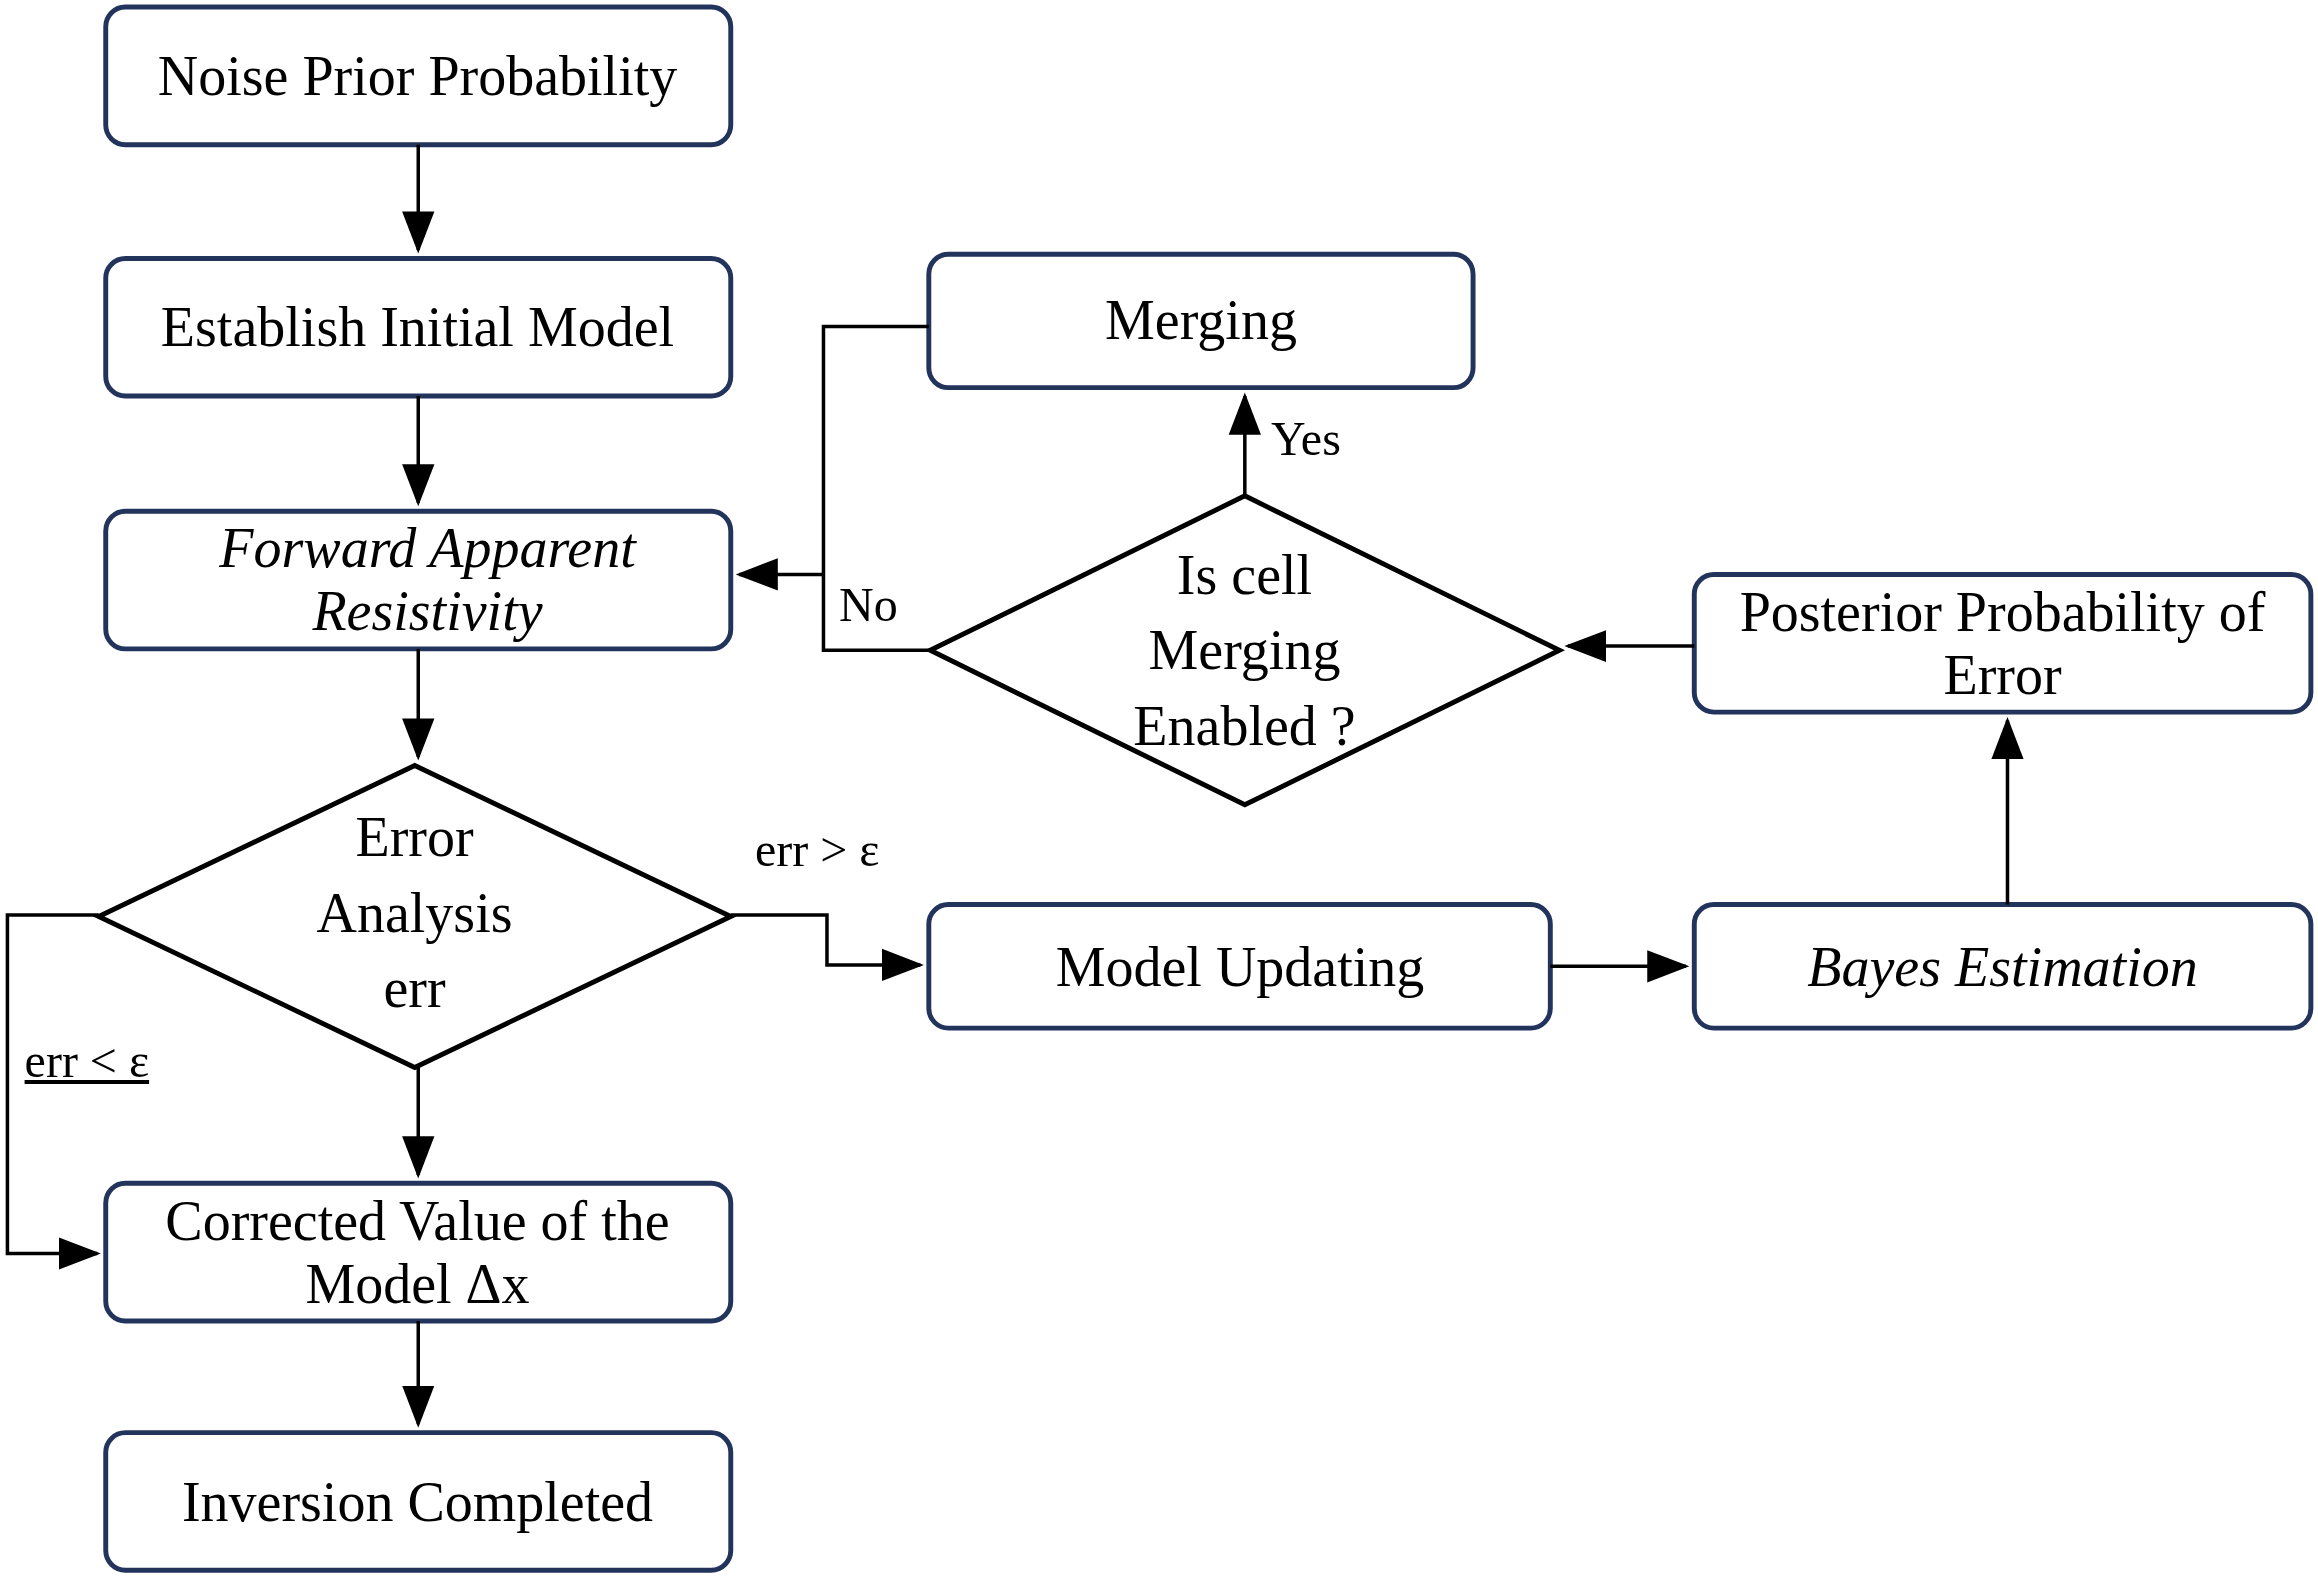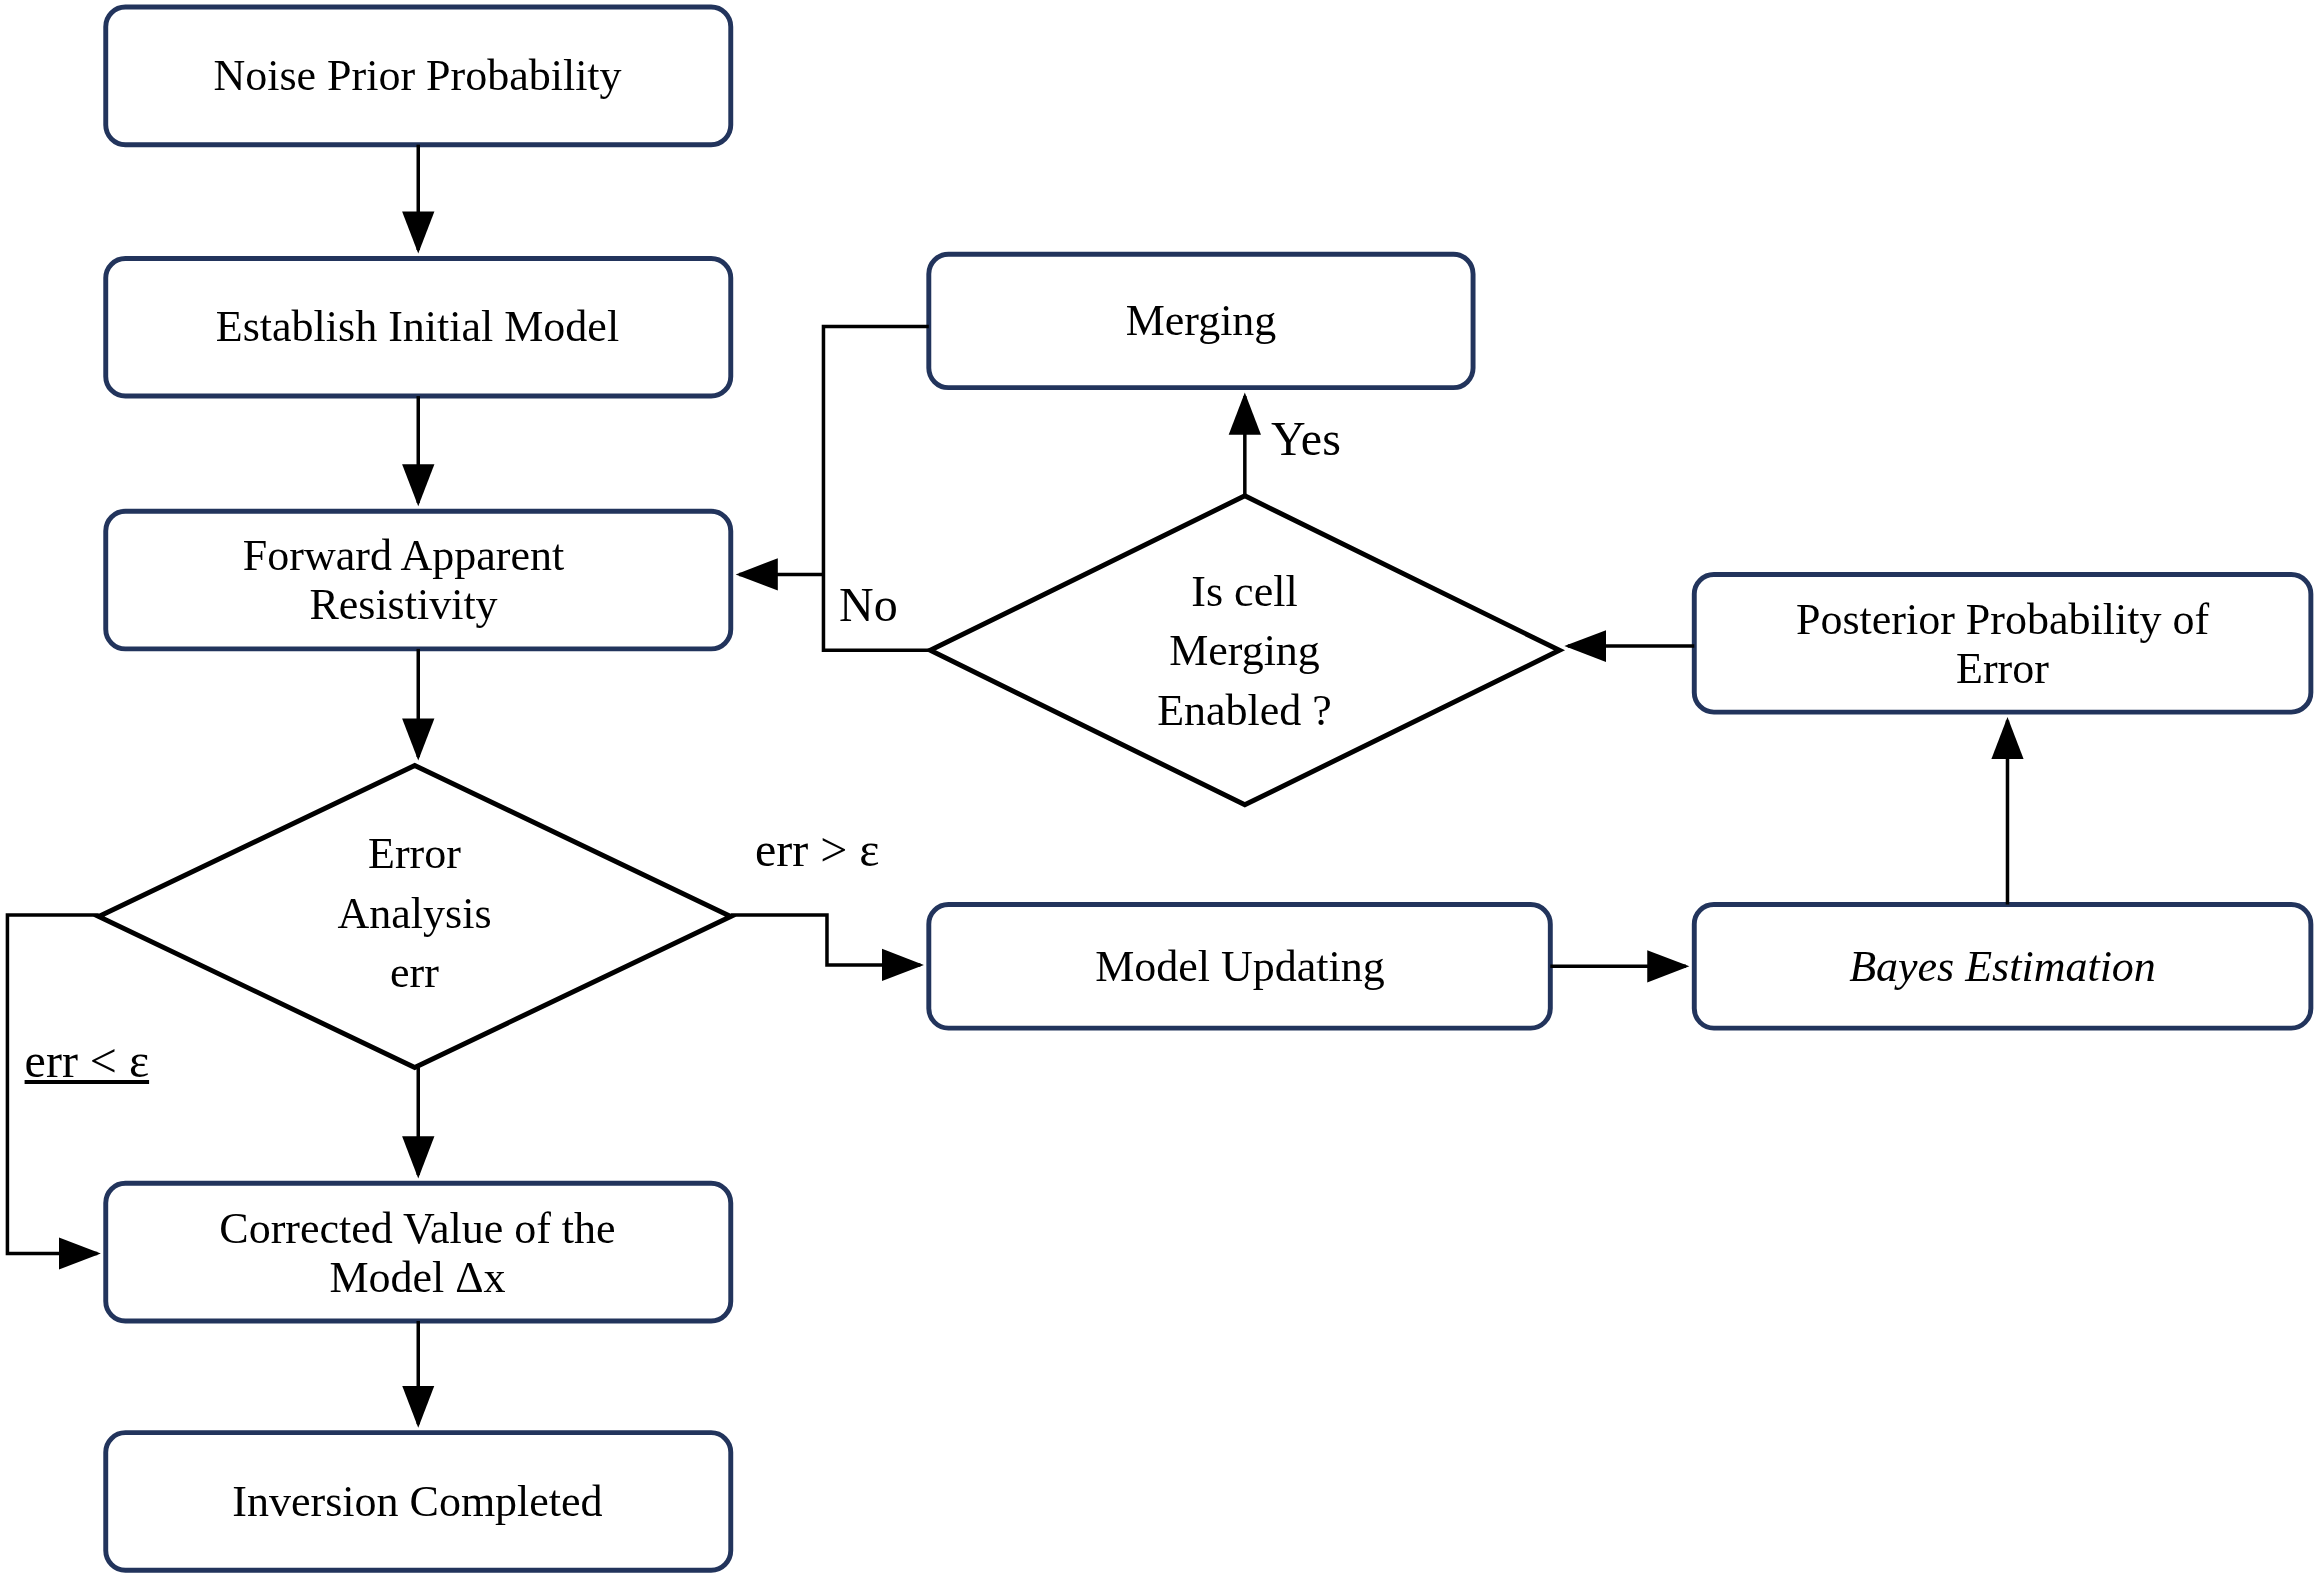--- a/index.html
+++ b/index.html
@@ -25,21 +25,21 @@
     height: 1578px;
   }
   .node-label {
     position: absolute;
     display: flex;
     align-items: center;
     justify-content: center;
     text-align: center;
     color: #000000;
     font-family: "Liberation Serif", "DejaVu Serif", serif;
-    font-size: 44px;
+    font-size: 56px;
     line-height: 1.12;
     white-space: pre-line;
     pointer-events: none;
   }
   .edge-label {
     position: absolute;
     color: #000000;
     font-family: "Liberation Serif", "DejaVu Serif", serif;
     font-size: 48px;
     line-height: 1.05;
@@ -110,21 +110,21 @@
       <path d="M1324,926 L1172,926 L1172,465 L1322,465"></path>
 
       <path d="M1172,818 L1052,818" marker-end="url(#arrow)"></path>
     </g>
   </svg>
 
   <div class="node-label" style="left:105px; top:7px; width:625px; height:138px;">Noise Prior Probability</div>
 
   <div class="node-label" style="left:105px; top:258px; width:625px; height:138px;">Establish Initial Model</div>
 
-  <div class="node-label" style="left:91px; top:511px; width:625px; height:138px;">Forward Apparent
+  <div class="node-label" style="left:115px; top:511px; width:625px; height:138px;font-style:italic;">Forward Apparent
 Resistivity</div>
 
   <div class="node-label" style="left:204px; top:766px; width:421px; height:295px; line-height:1.35;">Error
 Analysis
 err</div>
 
   <div class="node-label" style="left:105px; top:1184px; width:625px; height:138px;">Corrected Value of the
 Model Δx</div>
 
   <div class="node-label" style="left:105px; top:1433px; width:625px; height:138px;">Inversion Completed</div>

